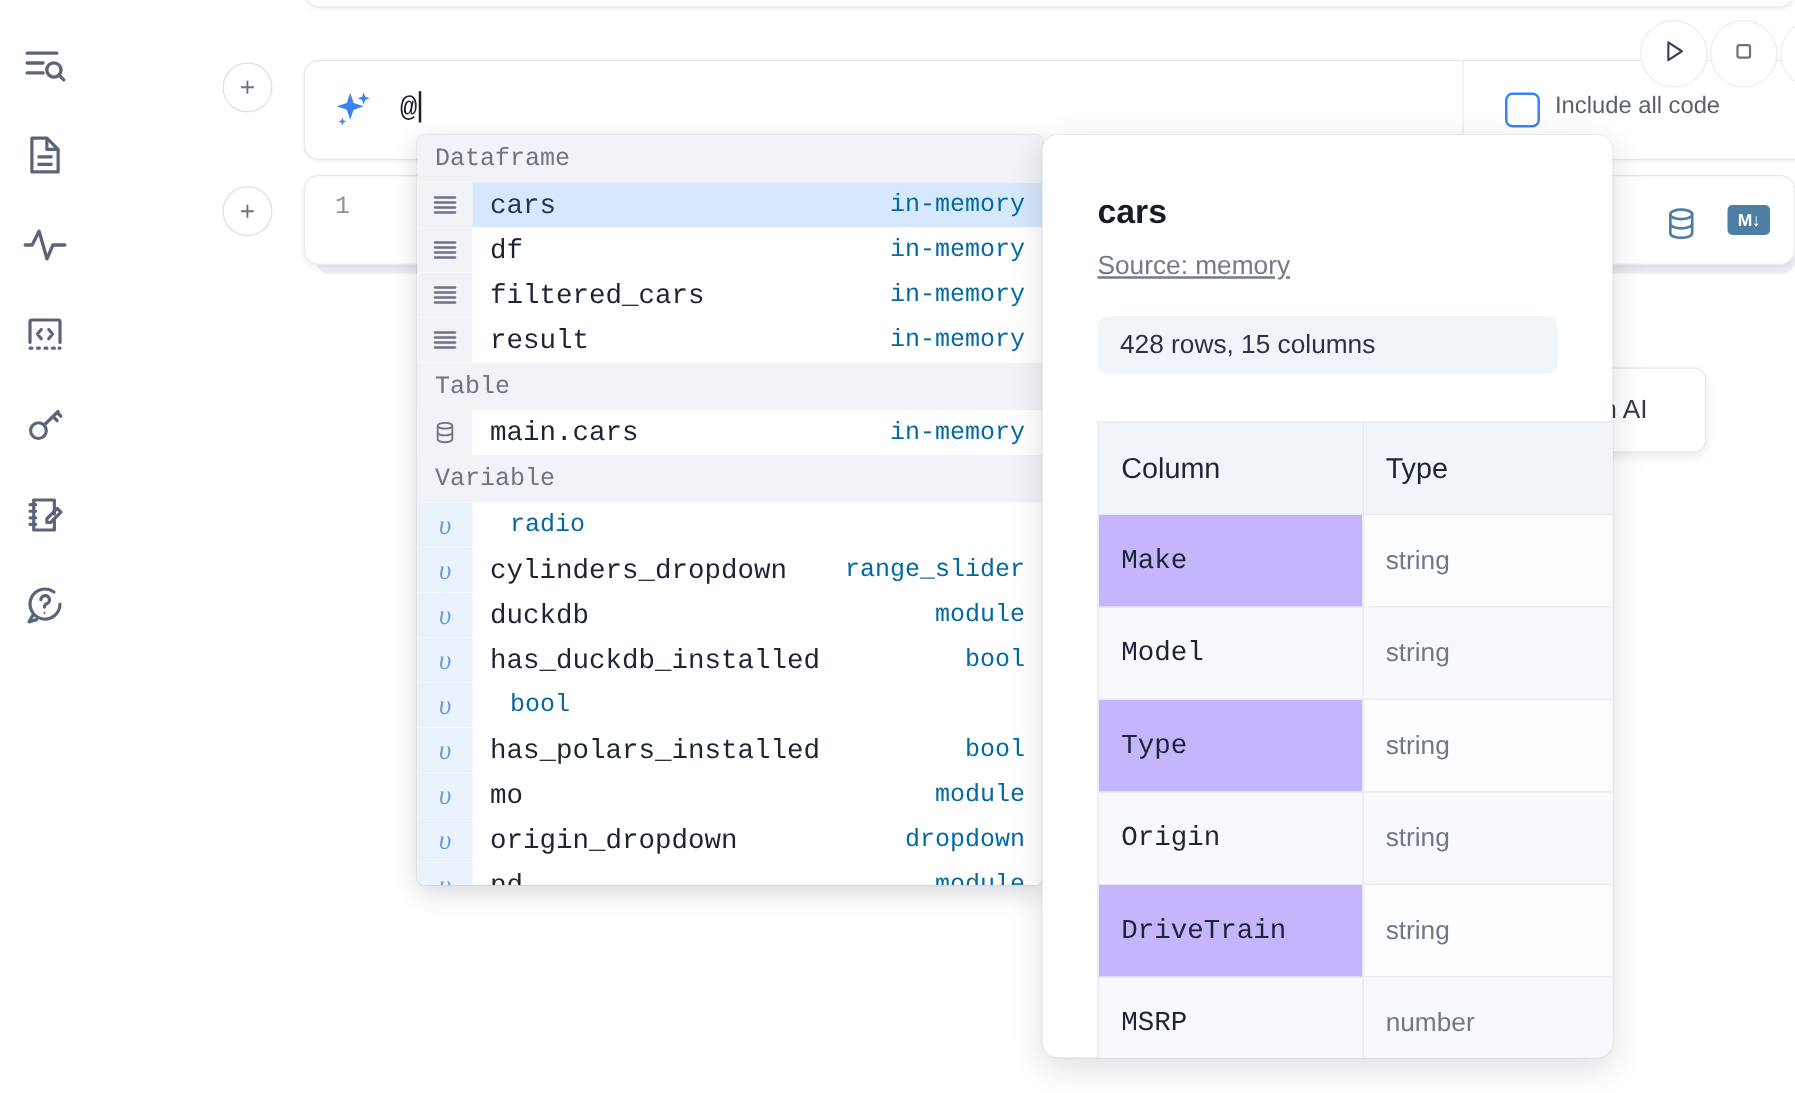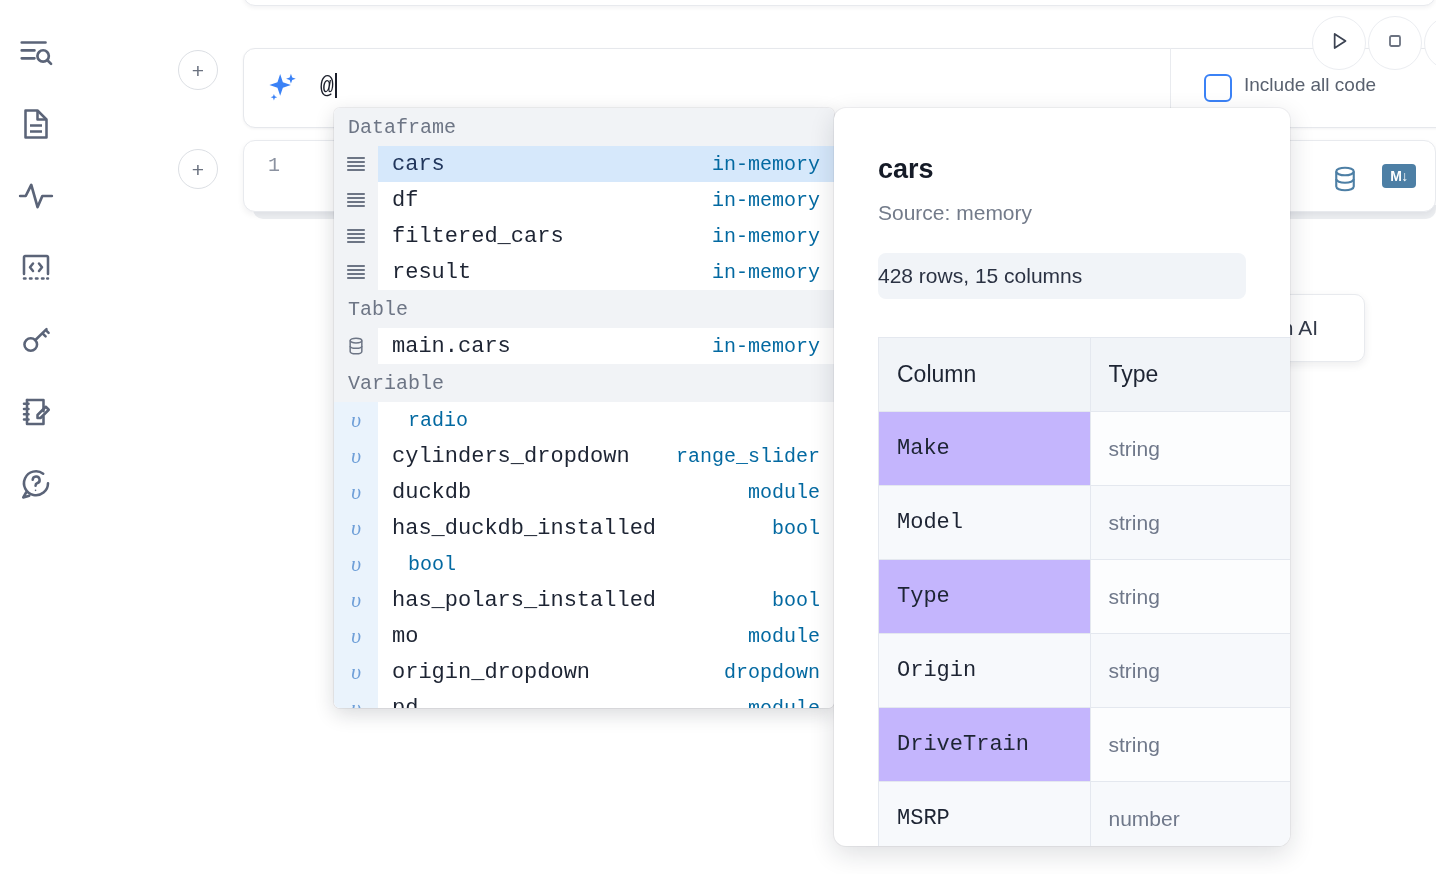--- a/index.html
+++ b/index.html
@@ -158,24 +158,24 @@
   .dd-item.var .dd-gutter { background: #eaf3fc; }
 
   
   .info-panel {
     position: absolute; left: 834px; top: 108px; width: 456px; height: 738px;
     background: #ffffff; border-radius: 12px;
     box-shadow: 0 8px 26px rgba(20,25,40,.14), 0 0 0 1px rgba(20,25,40,.05);
     overflow: hidden; padding: 46px 44px 0 44px;
   }
   .info-title { font-size: 27px; font-weight: bold; color: #151b27; }
-  .info-source { font-size: 21px; color: #737b8a; margin-top: 16px; }
+  .info-source { font-size: 21px; color: #737b8a; margin-top: 16px; text-decoration: underline; }
   .info-shape {
     margin-top: 28px; background: #f1f4f8; border-radius: 8px;
-    height: 46px; display: flex; align-items: center; 
+    height: 46px; display: flex; align-items: center; padding-left: 18px;
     font-size: 21px; color: #2b3243;
   }
   .info-table {
     margin-top: 38px; width: 424px; border-collapse: collapse;
     table-layout: fixed;
   }
   .info-table th, .info-table td {
     border: 1px solid #e4e8ef; height: 74px; text-align: left;
     padding-left: 18px; vertical-align: middle;
   }

